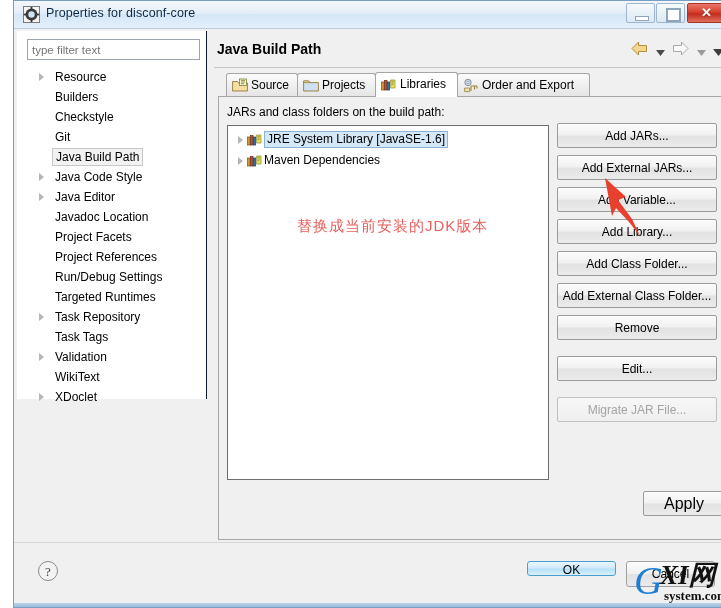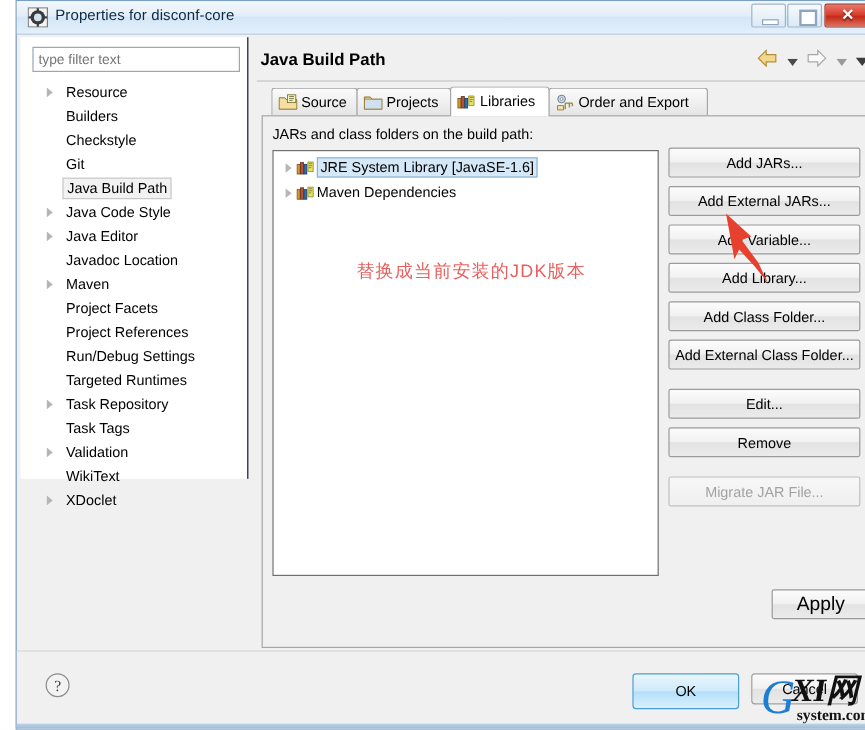--- a/index.html
+++ b/index.html
@@ -260,21 +260,21 @@
     width: 719px; height: 65px;
     background: #f0f0f0;
     border-top: 1px solid #d7d7d7;
   }
   #help-icon {
     position: absolute; left: 23px; top: 17px;
     width: 22px; height: 22px;
   }
   #ok-btn {
     position: absolute; left: 513px; top: 18px;
-    width: 89px; height: 30px;
+    width: 89px; height: 15px;
     border: 1px solid #4a9fd1; border-radius: 3px;
     background: linear-gradient(to bottom,#eaf6fd 0%,#cfeafb 48%,#b3dff9 52%,#d9f0fd 100%);
     font-family: "Liberation Sans", sans-serif;
     font-size: 12px; color: #000; cursor: default;
   }
   #cancel-btn {
     position: absolute; left: 612px; top: 18px;
     width: 89px; height: 26px;
     border: 1px solid #a0a0a0; border-radius: 3px;
     background: linear-gradient(to bottom,#fcfcfc 0%,#f1f1f1 48%,#e2e2e2 52%,#ebebeb 100%);
@@ -358,21 +358,20 @@
     <input id="filter-input" type="text" placeholder="type filter text" style="">
     <div id="tree">
         <div class="tree-item"><span class="twisty"></span><span class="label-box">Resource</span></div>
         <div class="tree-item"><span class="label-box">Builders</span></div>
         <div class="tree-item"><span class="label-box">Checkstyle</span></div>
         <div class="tree-item"><span class="label-box">Git</span></div>
         <div class="tree-item selected"><span class="label-box">Java Build Path</span></div>
         <div class="tree-item"><span class="twisty"></span><span class="label-box">Java Code Style</span></div>
         <div class="tree-item"><span class="twisty"></span><span class="label-box">Java Editor</span></div>
         <div class="tree-item"><span class="label-box">Javadoc Location</span></div>
-        <div class="tree-item"><span class="twisty"></span><span class="label-box">Maven</span></div>
         <div class="tree-item"><span class="label-box">Project Facets</span></div>
         <div class="tree-item"><span class="label-box">Project References</span></div>
         <div class="tree-item"><span class="label-box">Run/Debug Settings</span></div>
         <div class="tree-item"><span class="label-box">Targeted Runtimes</span></div>
         <div class="tree-item"><span class="twisty"></span><span class="label-box">Task Repository</span></div>
         <div class="tree-item"><span class="label-box">Task Tags</span></div>
         <div class="tree-item"><span class="twisty"></span><span class="label-box">Validation</span></div>
         <div class="tree-item"><span class="label-box">WikiText</span></div>
         <div class="tree-item"><span class="twisty"></span><span class="label-box">XDoclet</span></div>
       </div>
@@ -456,22 +455,22 @@
               </svg></span><span class="lbl">Maven Dependencies</span></div>
         </div>
 
       <div id="btncol">
           <button class="sbtn">Add JARs...</button>
           <button class="sbtn">Add External JARs...</button>
           <button class="sbtn">Add Variable...</button>
           <button class="sbtn">Add Library...</button>
           <button class="sbtn">Add Class Folder...</button>
           <button class="sbtn">Add External Class Folder...</button>
+          <button class="sbtn">Remove</button>
           <button class="sbtn gap">Edit...</button>
-          <button class="sbtn">Remove</button>
           <button class="sbtn gap disabled">Migrate JAR File...</button>
         </div>
 
       <button id="apply-btn">Apply</button>
     </div>
 
     <div id="hscroll">
       <span id="hs-left">
         <svg width="15" height="15" viewBox="0 0 15 15">
           <path d="M10 3 L5 7.5 L10 12 Z" fill="#5b5b5b"></path>

